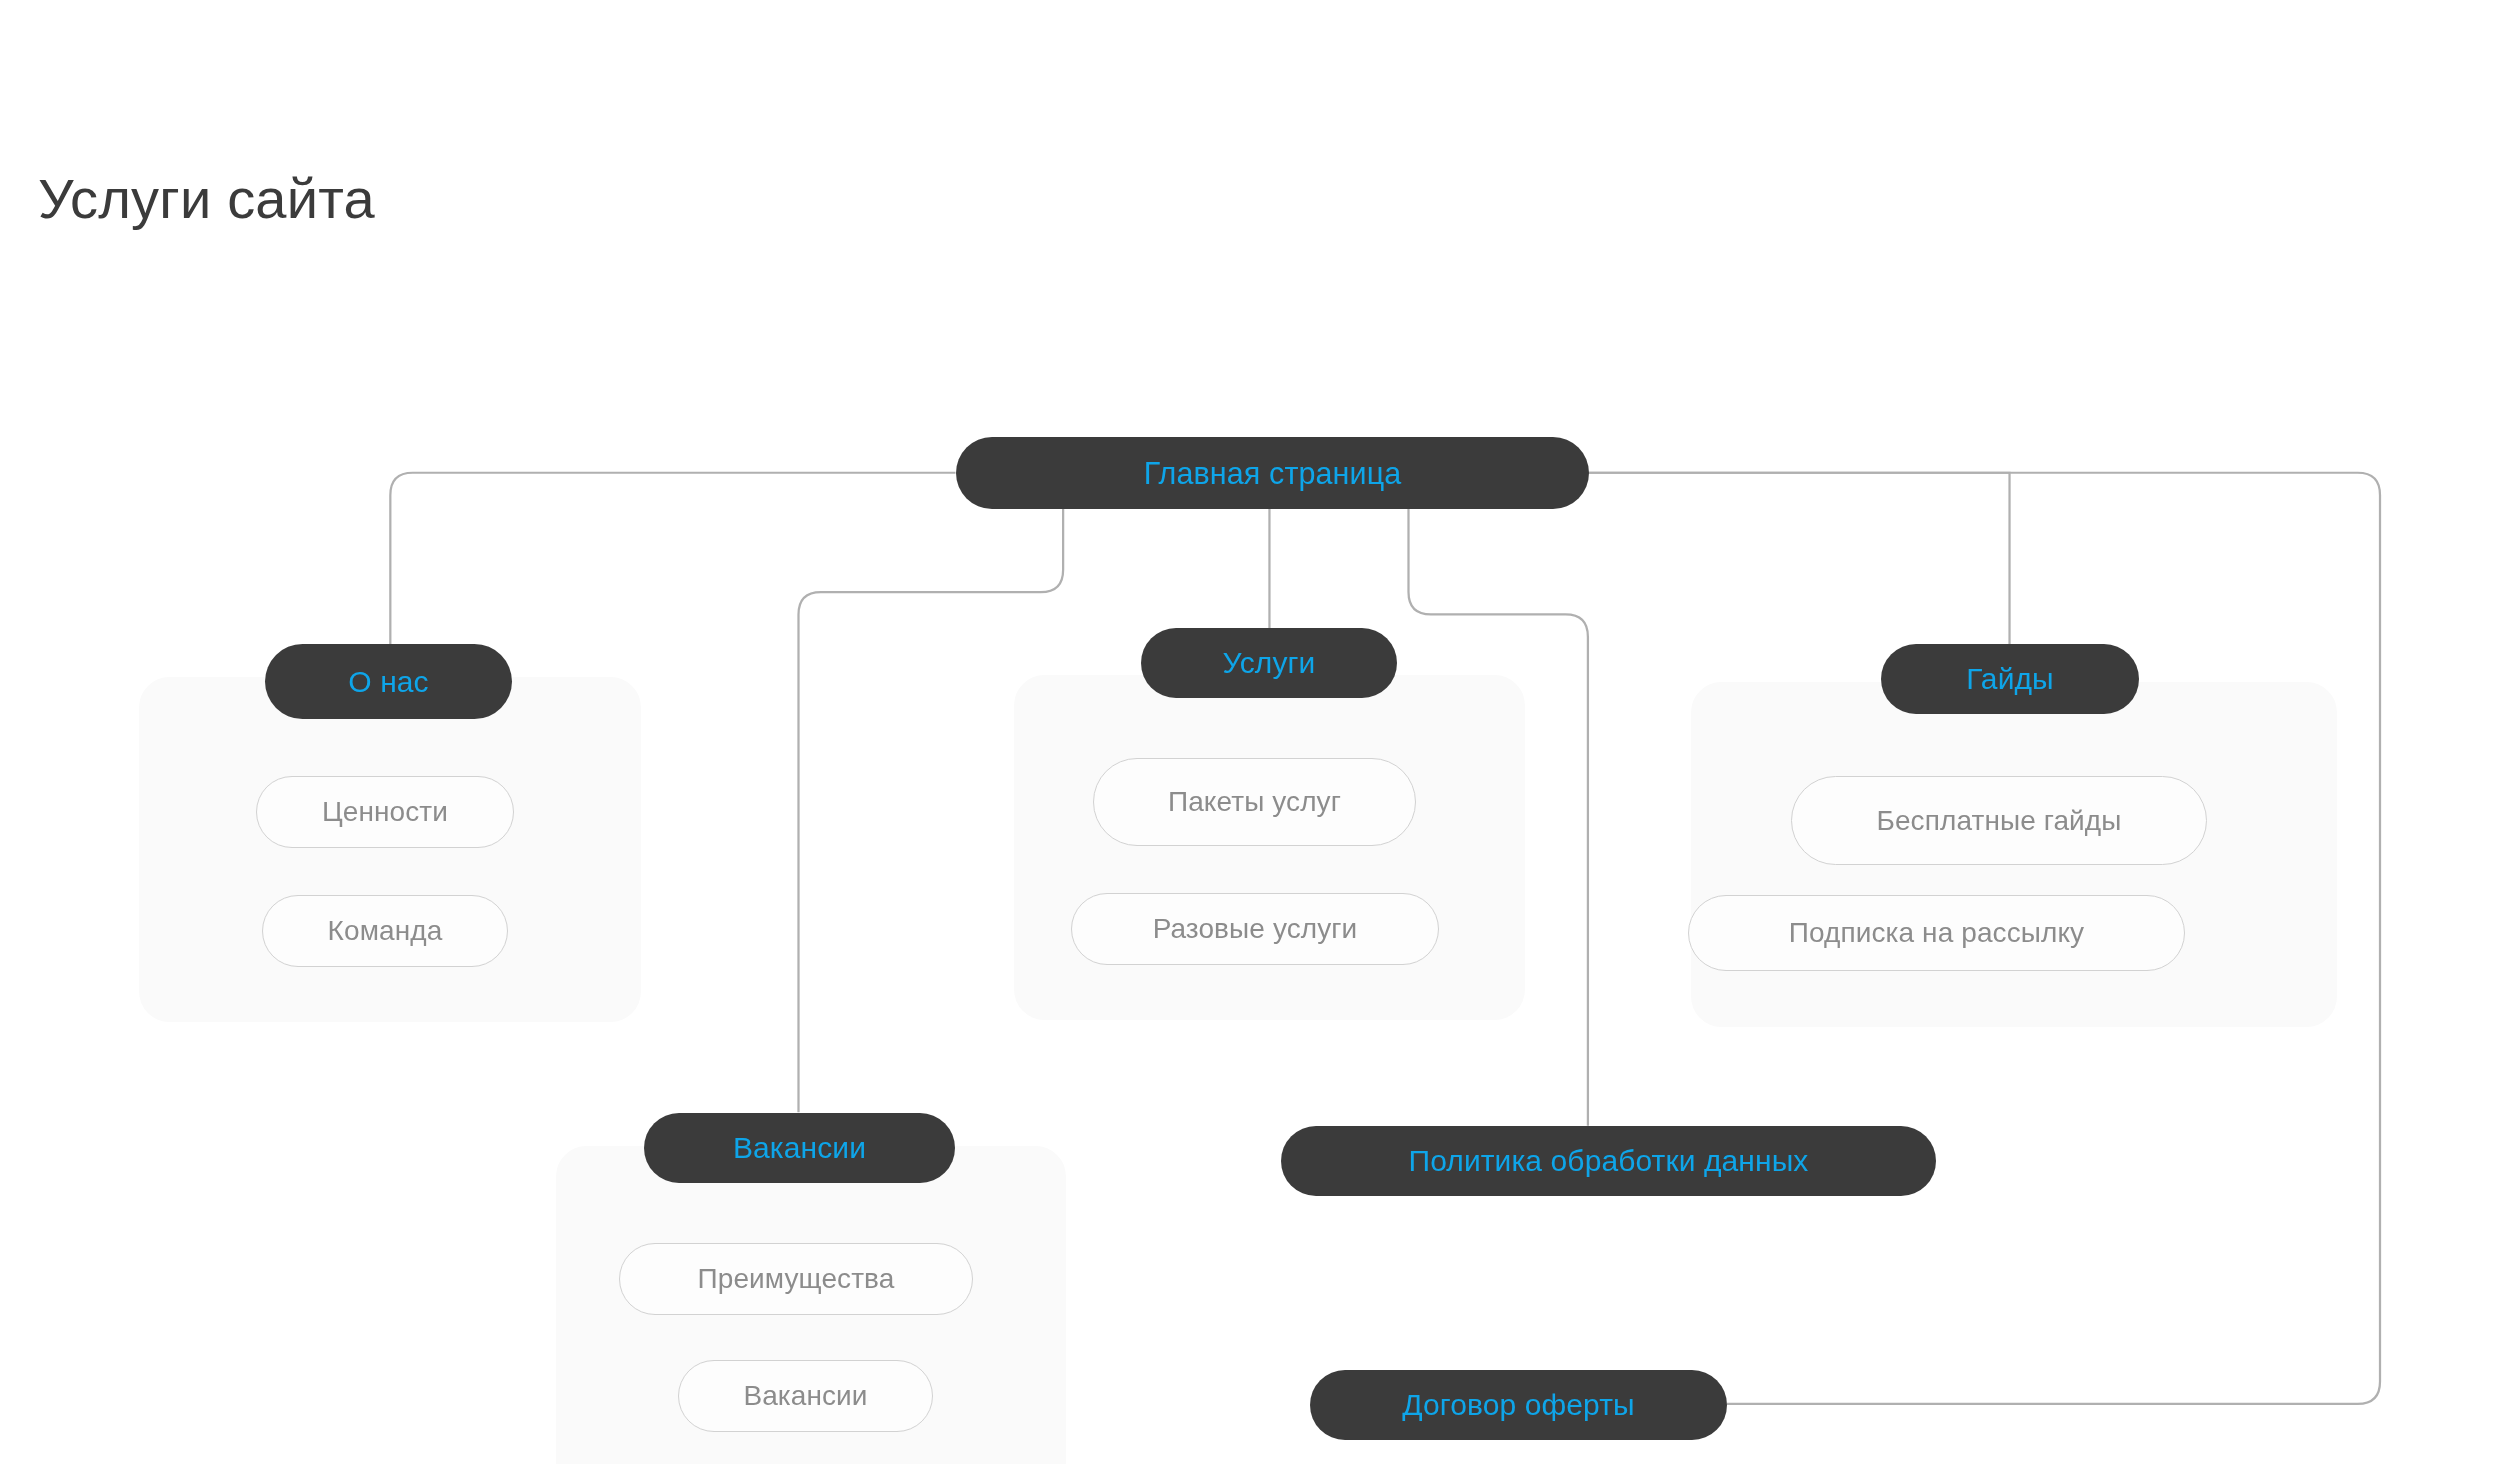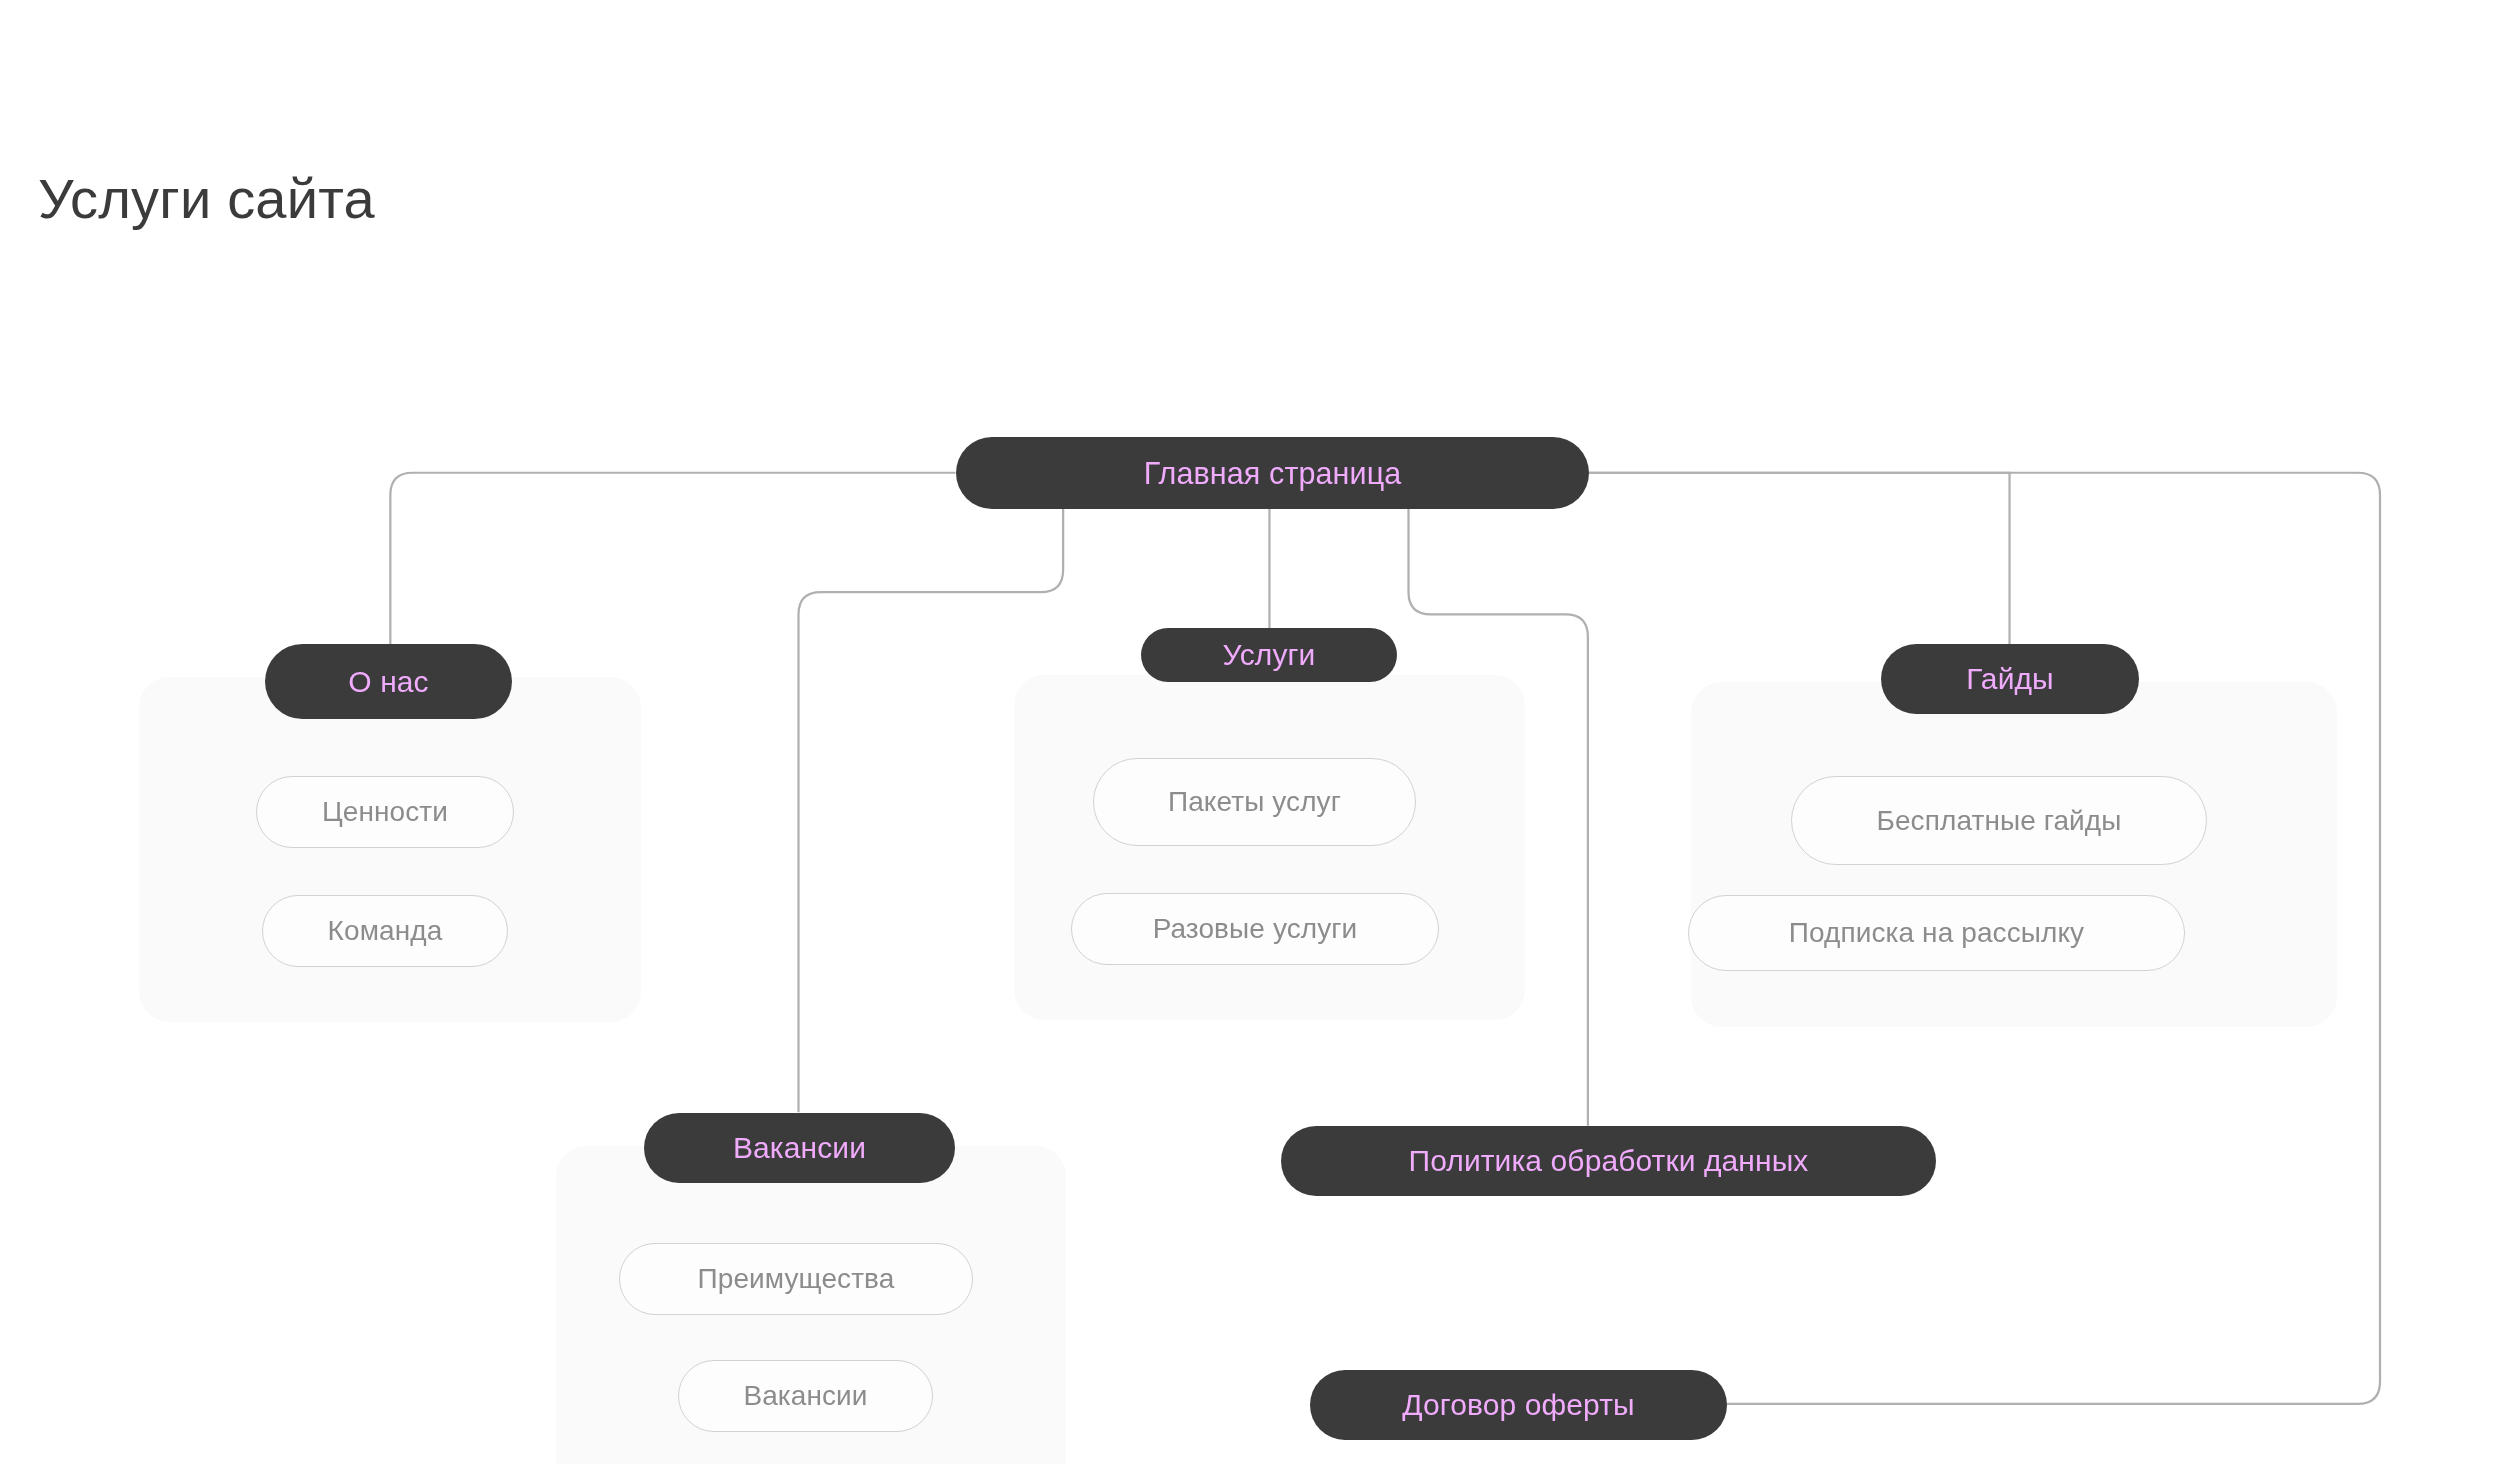--- a/index.html
+++ b/index.html
@@ -36,21 +36,21 @@
     pointer-events: none;
   }
   .group-box {
     position: absolute;
     background: #fafafa;
     border-radius: 30.5px;
   }
   .node {
     position: absolute;
     background: #3b3b3b;
-    color: #f0abfc;
+    color: #0ea5e9;
     border-radius: 896px;
     display: flex;
     align-items: center;
     justify-content: center;
     font-size: 30px;
     font-weight: 400;
     white-space: nowrap;
     box-sizing: border-box;
     letter-spacing: 0.1px;
   }
@@ -100,21 +100,21 @@
   </div>
   <div class="pill" style="left:262px; top:895px; width:246px; height:72px;">
     <span>Команда</span>
   </div>
   <div class="pill" style="left:256px; top:776px; width:258px; height:72px;">
     <span>Ценности</span>
   </div>
 
   <div class="group-box" style="left:1014px; top:675px; width:511px; height:345px;">
   </div>
-  <div class="node" style="left:1141px; top:628px; width:256px; height:54px;">
+  <div class="node" style="left:1141px; top:628px; width:256px; height:70px;">
     <span>Услуги</span>
   </div>
   <div class="pill" style="left:1093px; top:758px; width:323px; height:88px;">
     <span>Пакеты услуг</span>
   </div>
   <div class="pill" style="left:1071px; top:893px; width:368px; height:72px;">
     <span>Разовые услуги</span>
   </div>
 
   <div class="group-box" style="left:1691px; top:682px; width:646px; height:345px;"></div>

